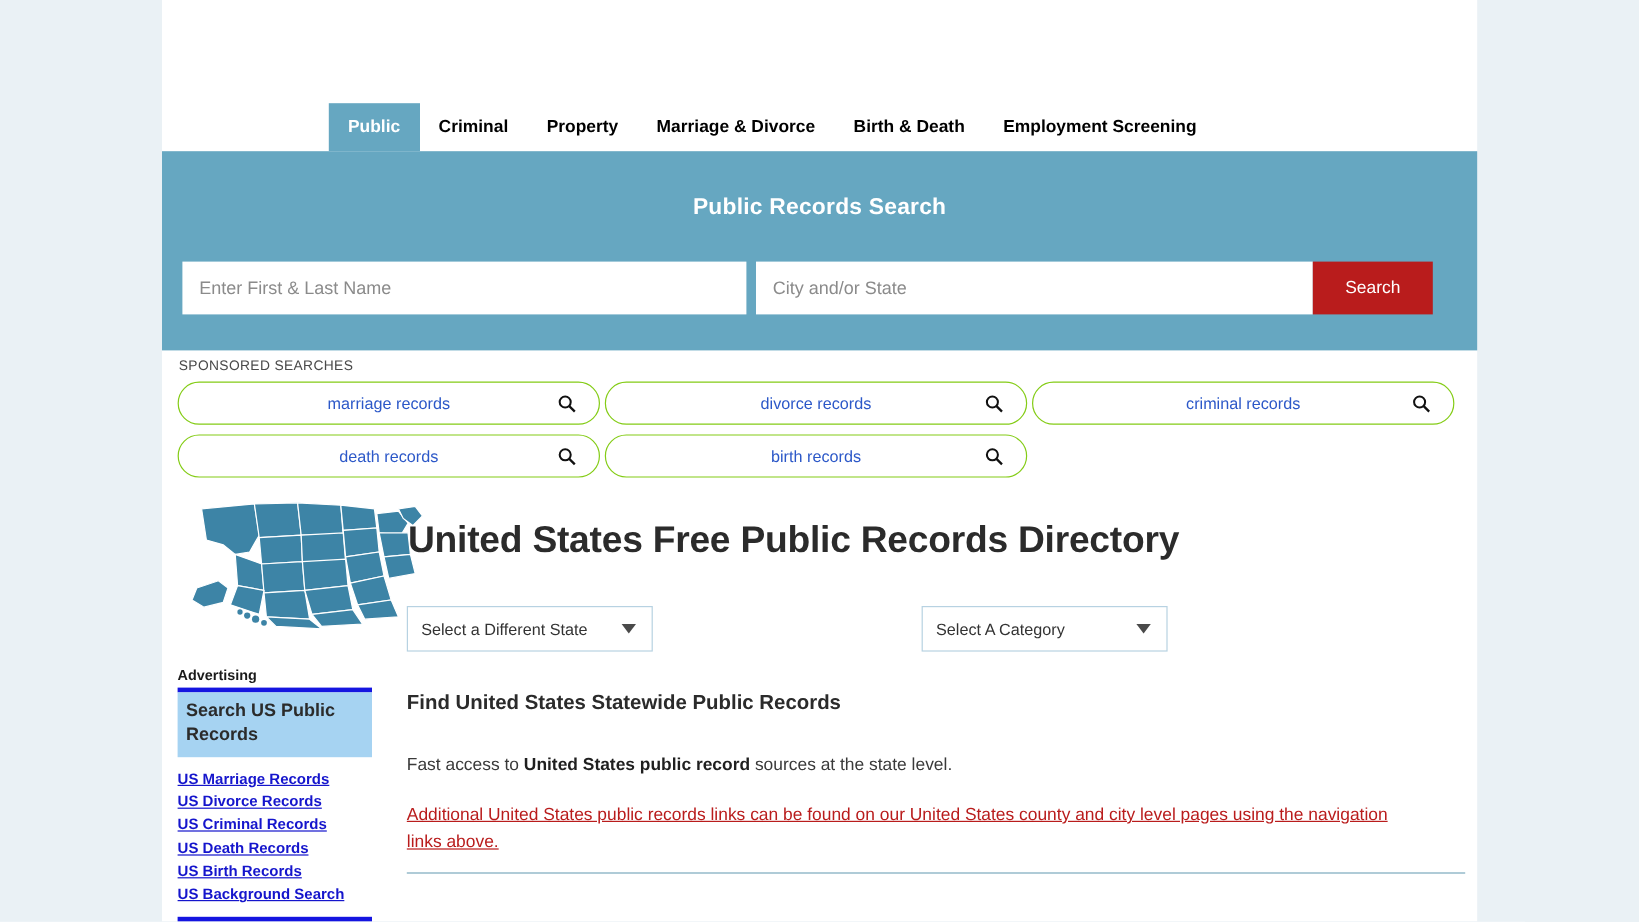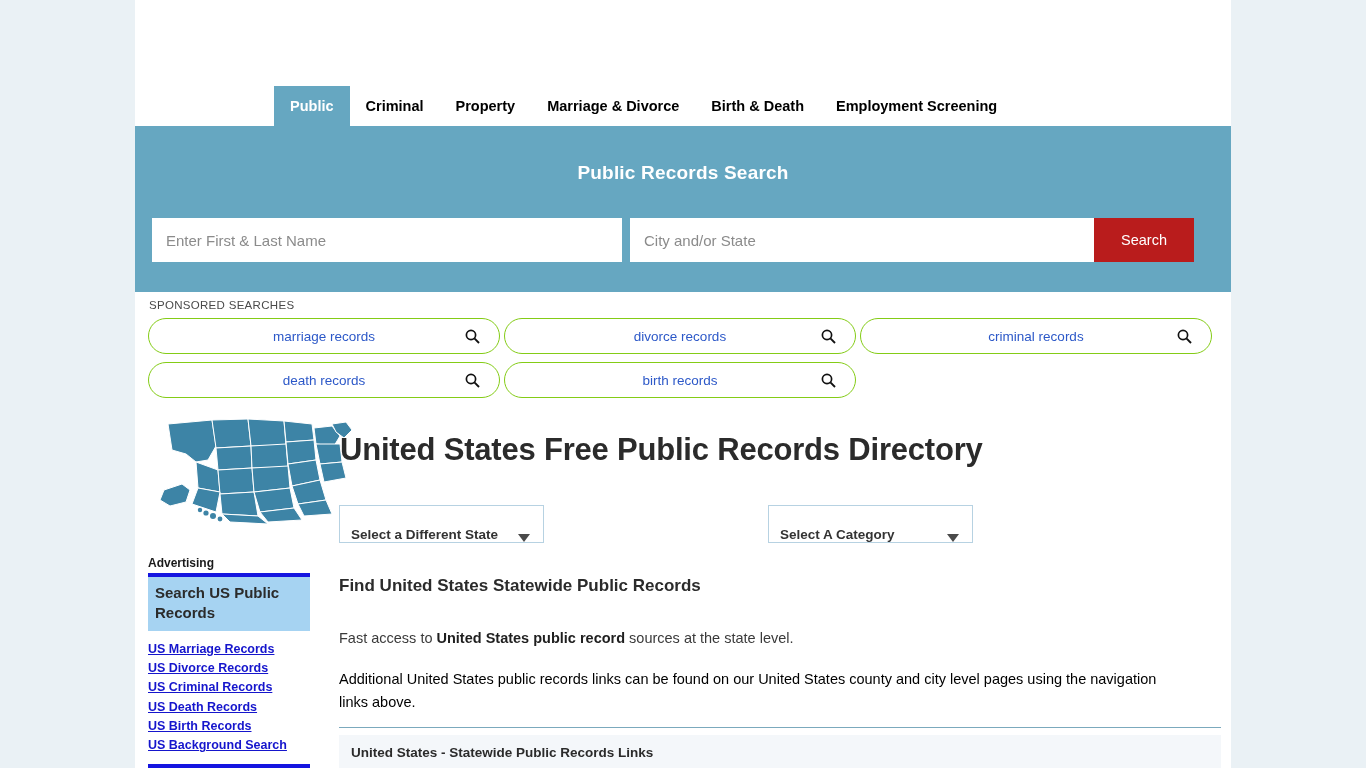--- a/index.html
+++ b/index.html
@@ -89,21 +89,21 @@
 
   
   .page-title {
     position: absolute; left: 205px; top: 432px;
     font-size: 31px; font-weight: bold; color: #2b2b2b; letter-spacing: -.2px;
   }
 
   
   .sel {
     position: absolute; height: 38px; border: 1px solid #b7d2e2; background: #fff;
-    display: flex; align-items: flex-end; cursor: pointer; font-weight: bold;
+    display: flex; align-items: center; cursor: pointer;
   }
   .sel-state { left: 204px; top: 505px; width: 205px; }
   .sel-cat   { left: 633px; top: 505px; width: 205px; }
   .sel-label { font-size: 13.5px; color: #333; padding-left: 11px; flex: 1; }
   .sel-arrow {
     width: 0; height: 0; margin-right: 13px;
     border-left: 6px solid transparent; border-right: 6px solid transparent;
     border-top: 8px solid #4a4a4a;
   }
 
@@ -121,21 +121,21 @@
   .ad-rule { height: 4px; background: #1515e0; margin-top: 11px; }
 
   
   .sec-head {
     position: absolute; left: 204px; top: 576px;
     font-size: 17px; font-weight: bold; color: #2b2b2b;
   }
   .para1 { position: absolute; left: 204px; top: 630px; font-size: 14.5px; color: #3a3a3a; }
   .para2 {
     position: absolute; left: 204px; top: 668px; width: 845px;
-    font-size: 14.5px; color: #000000; line-height: 1.62;
+    font-size: 14.5px; color: #b91c1c; line-height: 1.62; text-decoration: underline;
   }
   b.inline { color: #1f1f1f; }
 
   .divider {
     position: absolute; left: 204px; top: 727px; width: 882px; height: 1px;
     background: #7ba9bd;
   }
   .panel {
     position: absolute; left: 204px; top: 735px; width: 882px; height: 33px;
     background: #f4f7fa;
@@ -282,18 +282,15 @@
         <a class="ad-link">US Background Search</a>
       </div>
       <div class="ad-rule"></div>
     </div>
 
     <h2 class="sec-head">Find United States Statewide Public Records</h2>
     <p class="para1"><span>Fast access to </span><b class="inline">United States public record</b><span> sources at the state level.</span></p>
     <p class="para2">Additional United States public records links can be found on our United States county and city level pages using the navigation links above.</p>
 
     <div class="divider"></div>
-    <div class="panel">
-      <div class="panel-head">United States - Statewide Public Records Links</div>
-    </div>
 
   </div>
 </div>
 
 </body></html>

